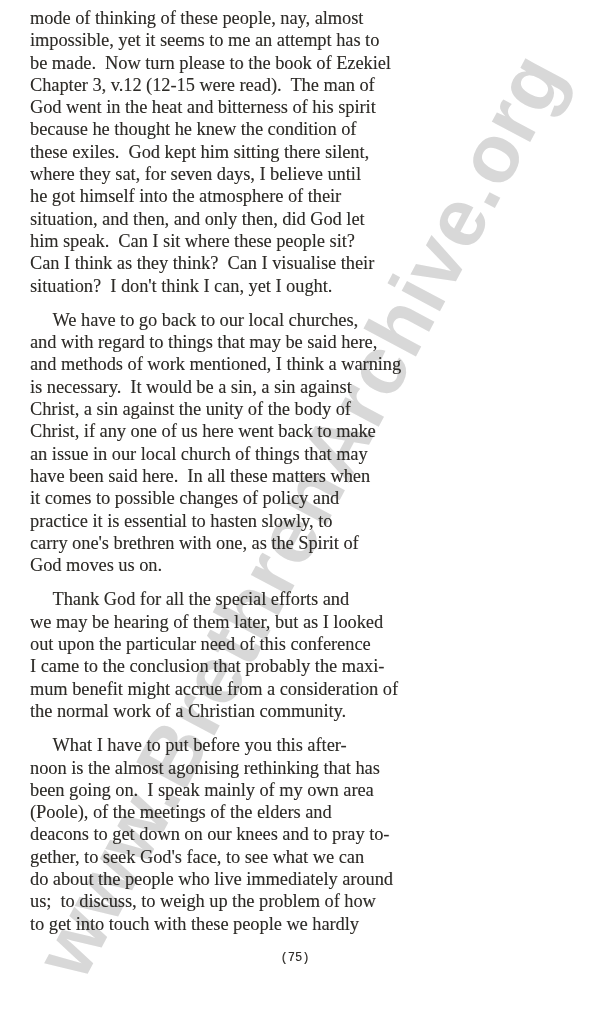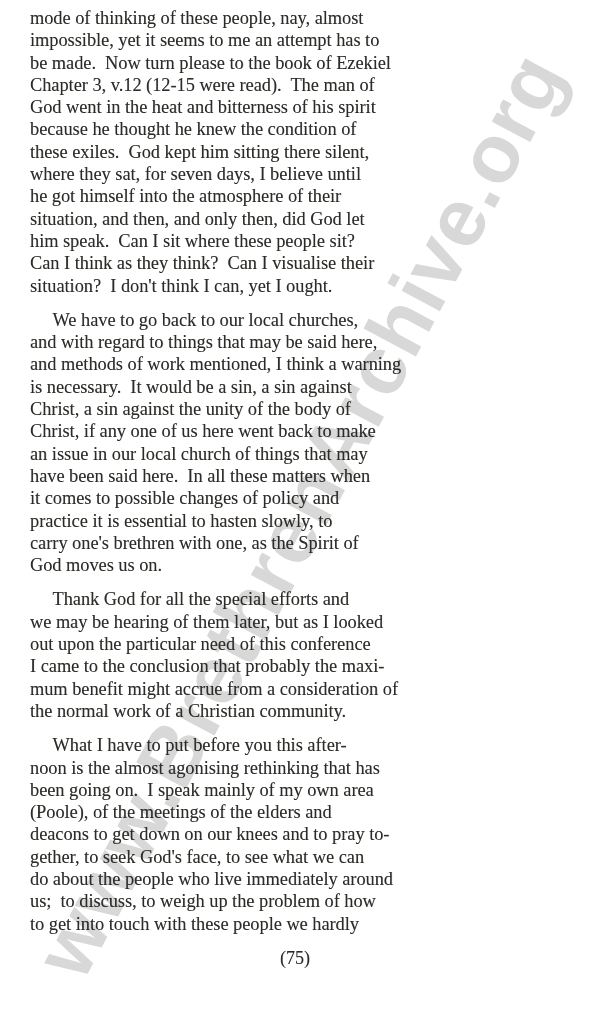--- a/index.html
+++ b/index.html
@@ -44,26 +44,25 @@
   .para {
     white-space: pre;
     margin: 0 0 12px 0;
     text-shadow: 0.3px 0.3px 0 rgba(45,43,39,0.35);
   }
   .page-number {
     position: relative;
     z-index: 2;
     text-align: center;
     color: #2d2b27;
-    font-size: 18px;
+    font-size: 12px;
     line-height: 22.3px;
     margin-top: 2px;
     margin-right: 10px;
     text-shadow: 0.3px 0.3px 0 rgba(45,43,39,0.35);
-    font-family: Liberation Serif, serif;
   }
 </style>
 </head>
 <body>
 
 <div class="page">
 
   <div class="watermark">www.BrethrenArchive.org</div>
 
   <div class="text-block">

